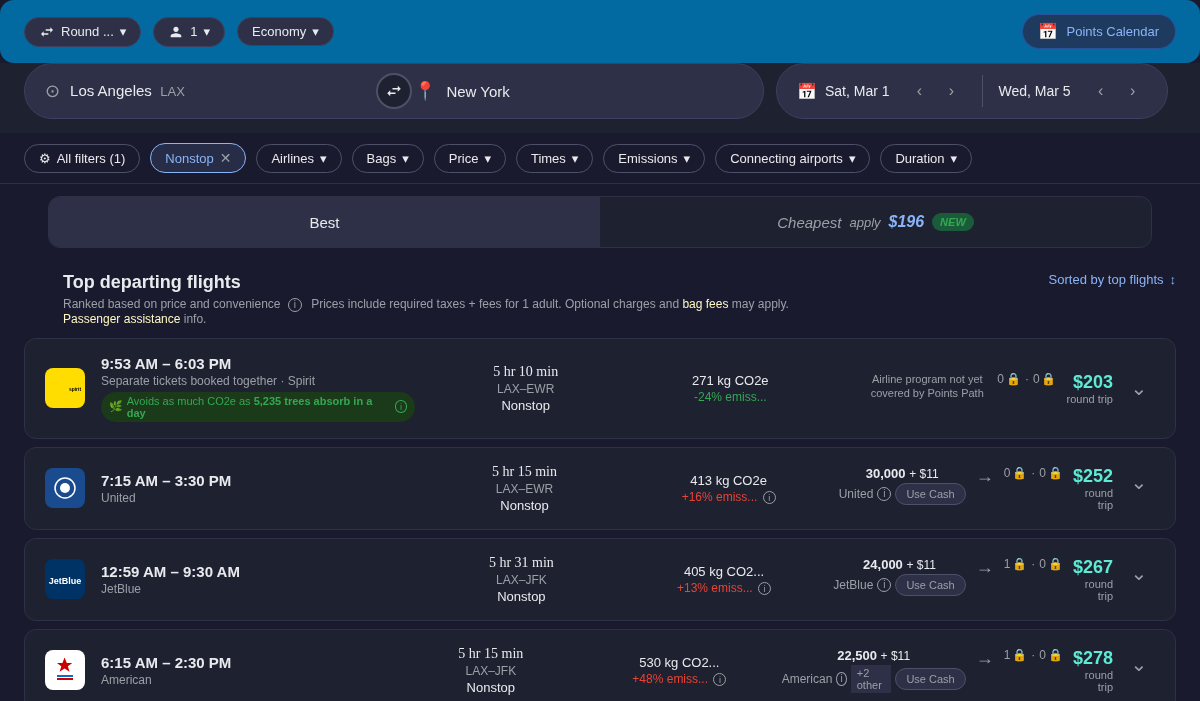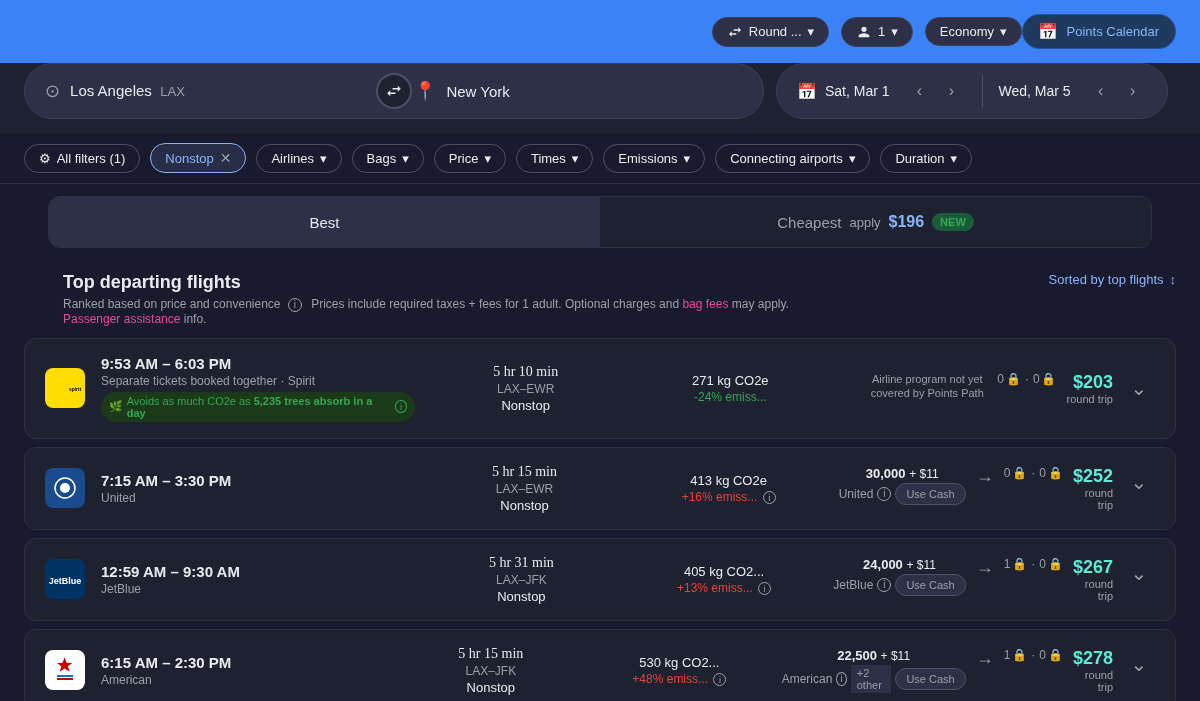--- a/index.html
+++ b/index.html
@@ -8,23 +8,24 @@
       background: #1a1a2e;
       color: #e8eaed;
       width: 1200px;
       min-height: 701px;
       overflow: hidden;
     }
 
     .top-bar {
       display: flex;
       align-items: center;
-      justify-content: flex-end;
+      justify-content: space-between;
       padding: 14px 24px;
-      background: #3b82f6;
+      background: #0369a1;
+      border-radius: 14px;
     }
 
     .top-bar-left {
       display: flex;
       align-items: center;
       gap: 12px;
     }
 
     .pill-btn {
       display: flex;
@@ -234,21 +235,21 @@
       color: #e8eaed;
       margin-bottom: 4px;
     }
 
     .section-subtitle {
       font-size: 12px;
       color: #9aa0a6;
     }
 
     .section-subtitle a {
-      color: #ec4899;
+      color: #fef9c3;
       text-decoration: none;
     }
 
     .sorted-btn {
       display: flex;
       align-items: center;
       gap: 6px;
       color: #8ab4f8;
       font-size: 13px;
       cursor: pointer;
@@ -578,21 +579,21 @@
     <span>Duration</span>
     <span>▾</span>
   </div>
 </div>
 
 <div style="padding: 12px 24px 8px;">
   <div class="tabs-row">
     <div class="tab active">
       <span>Best</span>
     </div>
-    <div class="tab inactive" style="display:flex;align-items:center;">
+    <div class="tab inactive" style="display:flex;align-items:center;font-style:italic;">
       <span>Cheapest</span>
       <span style="font-size:13px;color:#9aa0a6;">apply</span>
       <span style="color:#8ab4f8;font-weight:700;font-size:16px;">$196</span>
       <span class="new-badge">NEW</span>
     </div>
   </div>
 </div>
 
 <div class="flights-section">
   <div class="section-header">

